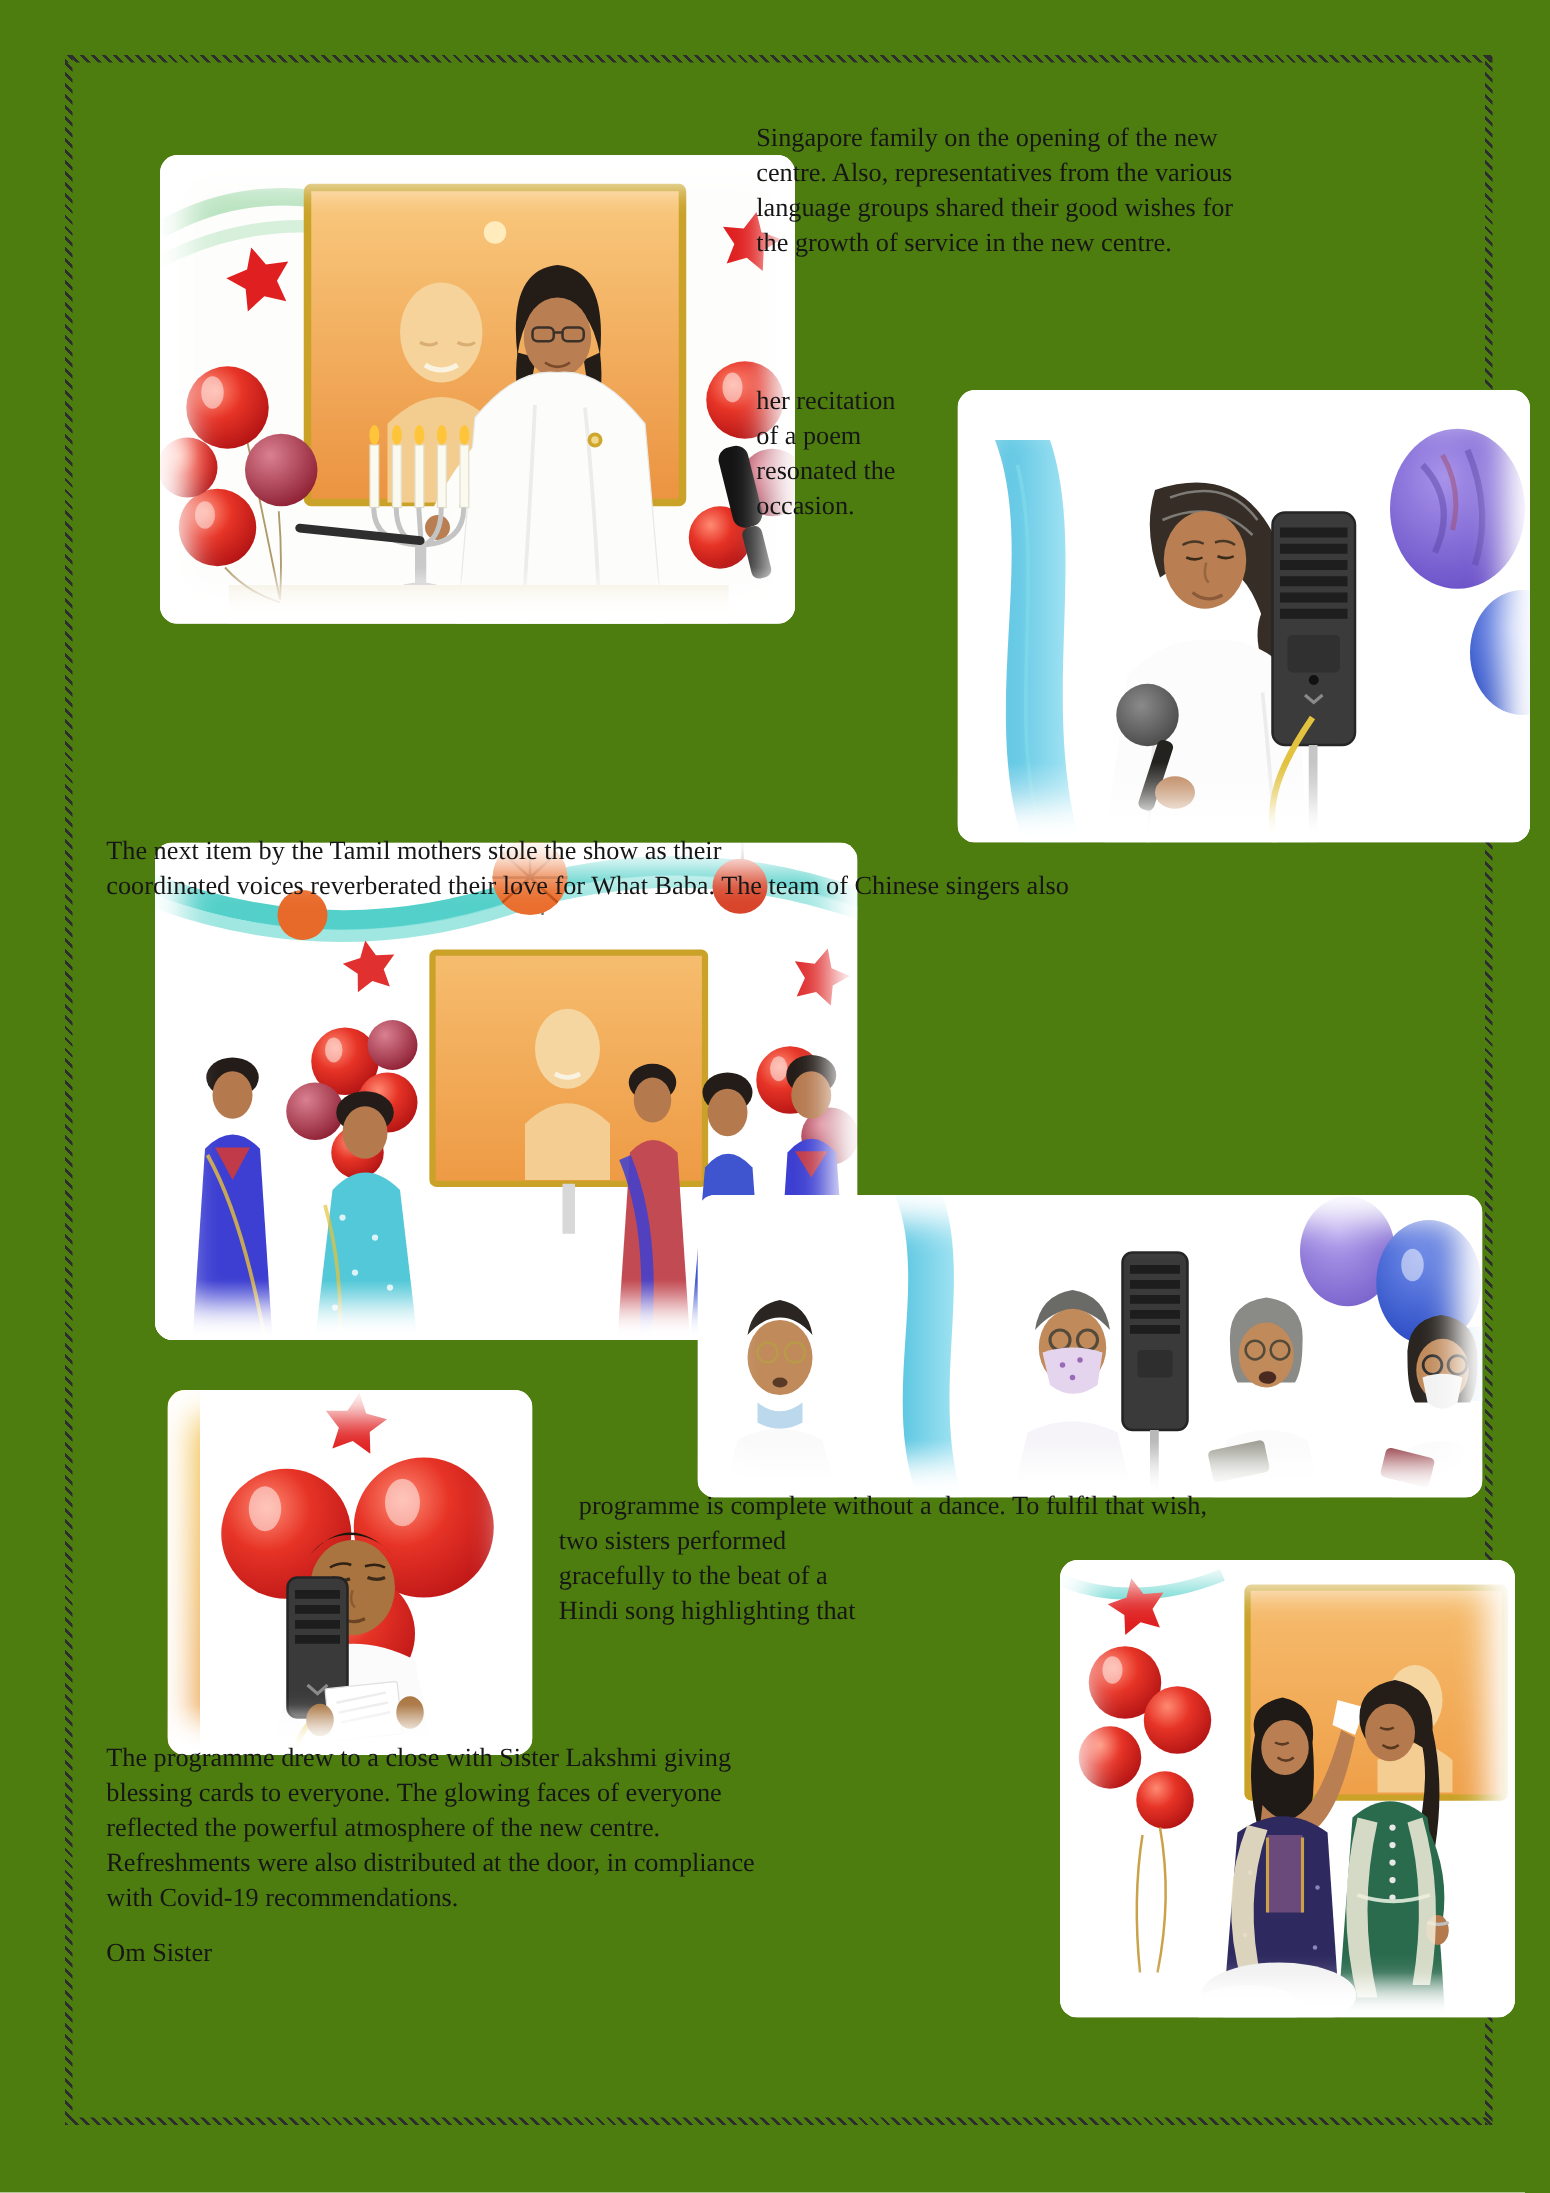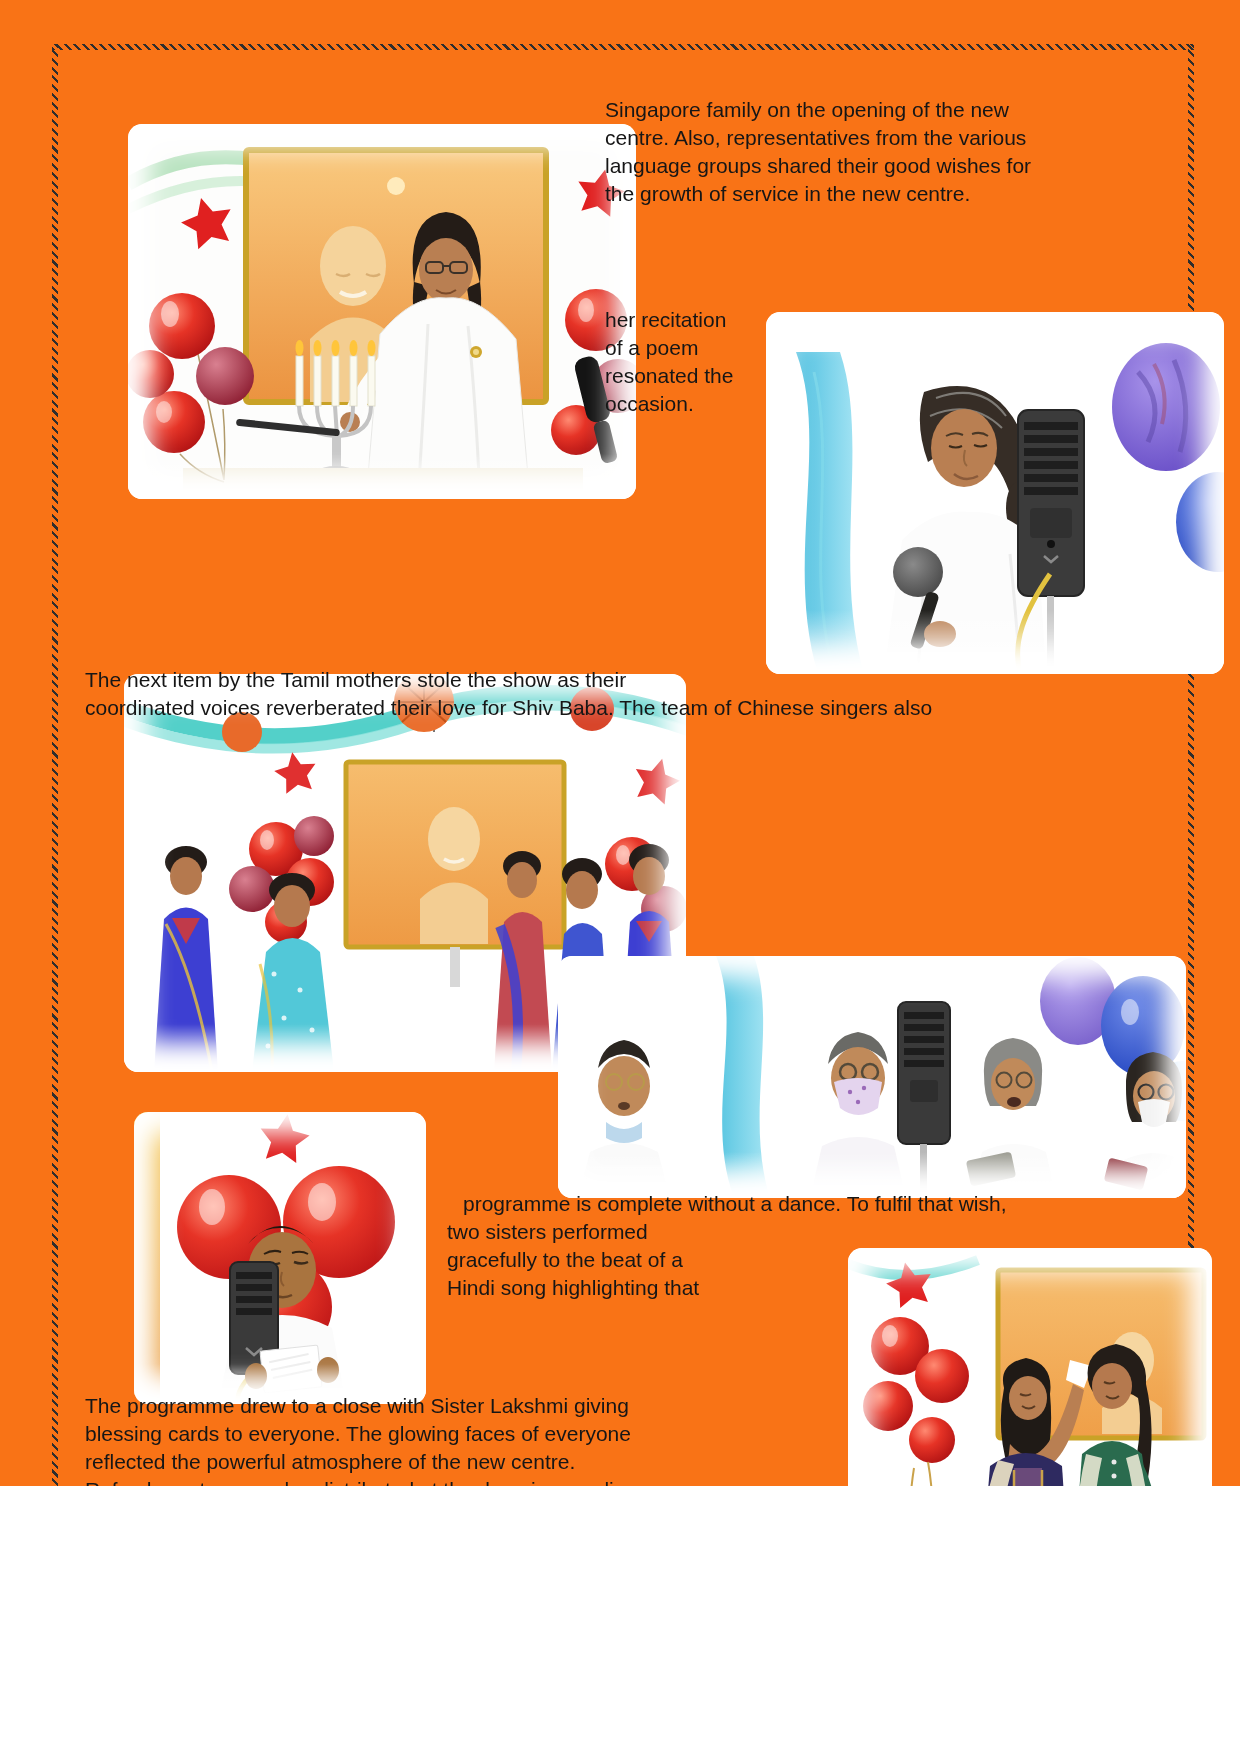--- a/index.html
+++ b/index.html
@@ -1,17 +1,17 @@
 <!DOCTYPE html>
 <html><head>
 <meta charset="utf-8">
 <style>
   html,body{margin:0;padding:0;background:#ffffff;}
-  .page{position:relative;width:1240px;height:1486px;background:#f97316;overflow:hidden;
-        font-family:Liberation Sans, sans-serif;}
+  .page{position:relative;width:1240px;height:1754px;background:#4d7c0f;overflow:hidden;
+        font-family:Liberation Serif, serif;}
   .bz{position:absolute;background:repeating-linear-gradient(45deg,#2e2e2e 0 2.2px,transparent 2.2px 6.2px);}
   .t{position:absolute;font-size:21px;line-height:28px;color:#161616;white-space:pre-line;z-index:30;margin:0;}
   .italic{font-style:italic;}
   .bolditalic{font-style:italic;font-weight:bold;}
   .photo{position:absolute;border-radius:14px;overflow:hidden;z-index:10;}
   .photo svg{display:block;width:100%;height:100%;}
   .feather{position:absolute;inset:0;border-radius:14px;pointer-events:none;
            box-shadow:inset 0 0 26px 22px #ffffff;}
 </style>
 </head>
@@ -501,21 +501,21 @@
 
 
   <p class="t" style="left:605px;top:306px;width:200px">her recitation
 of a poem
 resonated the
 occasion.</p>
 
 
 
   <p class="t" style="left:85px;top:666px;width:1090px">The next item by the Tamil mothers stole the show as their
-coordinated voices reverberated their love for Shiv Baba. The team of Chinese singers also</p>
+coordinated voices reverberated their love for What Baba. The team of Chinese singers also</p>
 
 
   <p class="t" style="left:463px;top:1190px;width:680px">programme is complete without a dance. To fulfil that wish,</p>
 
   <p class="t" style="left:447px;top:1218px;width:300px">two sisters performed
 gracefully to the beat of a
 Hindi song highlighting that</p>
 
 
   <p class="t" style="left:85px;top:1392px;width:660px">The programme drew to a close with Sister Lakshmi giving

